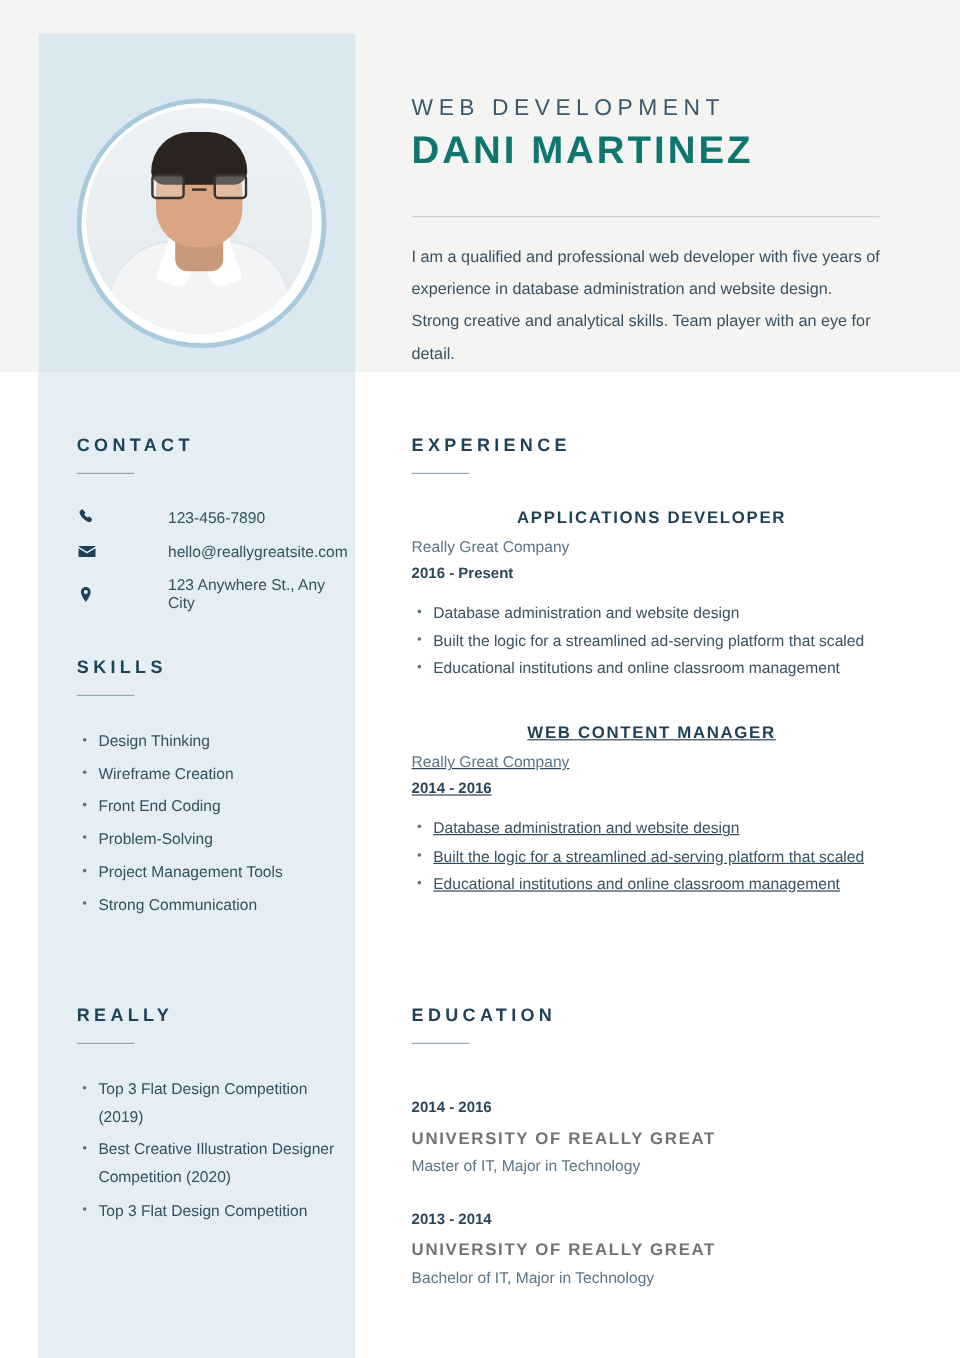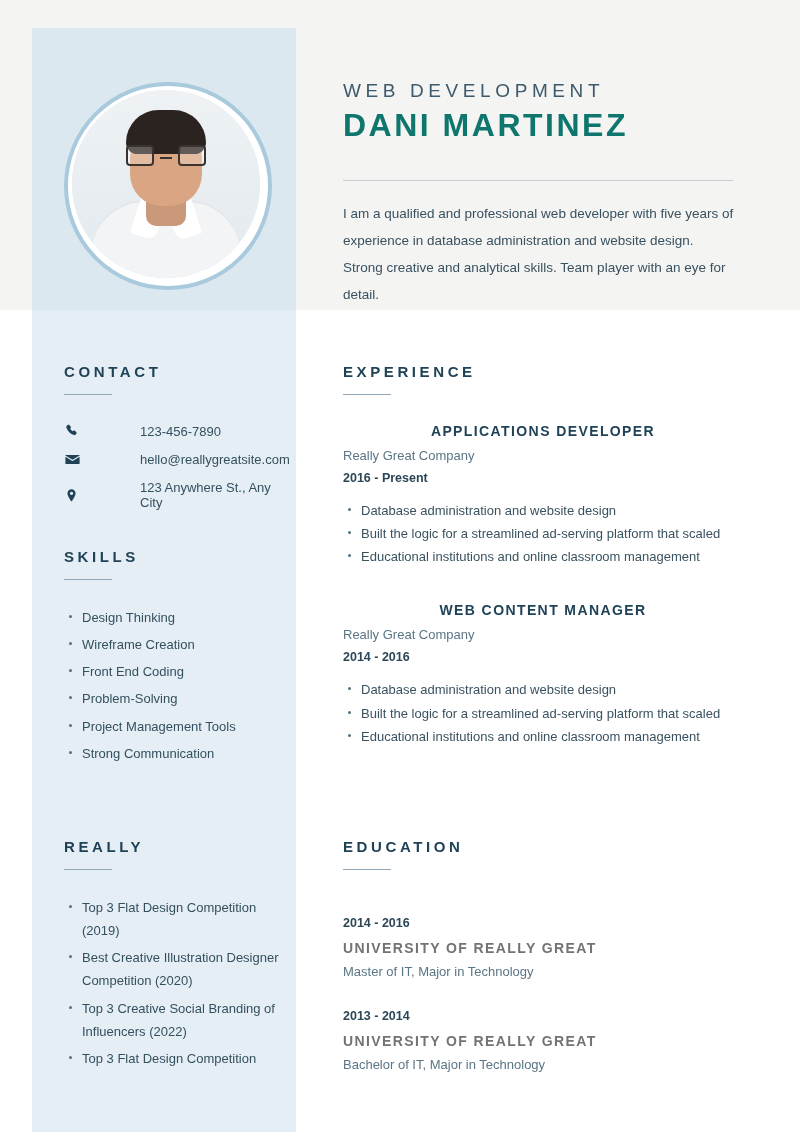--- a/index.html
+++ b/index.html
@@ -329,41 +329,40 @@
       <li>Strong Communication</li>
     </ul>
   </div>
 
   <div class="l-award">
     <h2 class="sec-title">REALLY</h2>
     <div class="sec-rule"></div>
     <ul class="bullets">
       <li>Top 3 Flat Design Competition (2019)</li>
       <li>Best Creative Illustration Designer Competition (2020)</li>
-      <li>Top 3 Creative Social Branding of Influencers (2022)</li>
       <li>Top 3 Flat Design Competition</li>
     </ul>
   </div>
 
   <div class="r-exp">
     <h2 class="sec-title">EXPERIENCE</h2>
     <div class="sec-rule"></div>
 
     <div class="job">
       <h3 class="job-title">APPLICATIONS DEVELOPER</h3>
       <p class="job-company">Really Great Company</p>
       <p class="job-dates">2016 - Present</p>
       <ul class="job-bullets">
         <li>Database administration and website design</li>
         <li>Built the logic for a streamlined ad-serving platform that scaled</li>
         <li>Educational institutions and online classroom management</li>
       </ul>
     </div>
 
-    <div class="job" style="margin-top:34px;">
+    <div class="job" style="margin-top:34px;text-decoration:underline;">
       <h3 class="job-title">WEB CONTENT MANAGER</h3>
       <p class="job-company">Really Great Company</p>
       <p class="job-dates">2014 - 2016</p>
       <ul class="job-bullets">
         <li>Database administration and website design</li>
         <li>Built the logic for a streamlined ad-serving platform that scaled</li>
         <li>Educational institutions and online classroom management</li>
       </ul>
     </div>
   </div>

